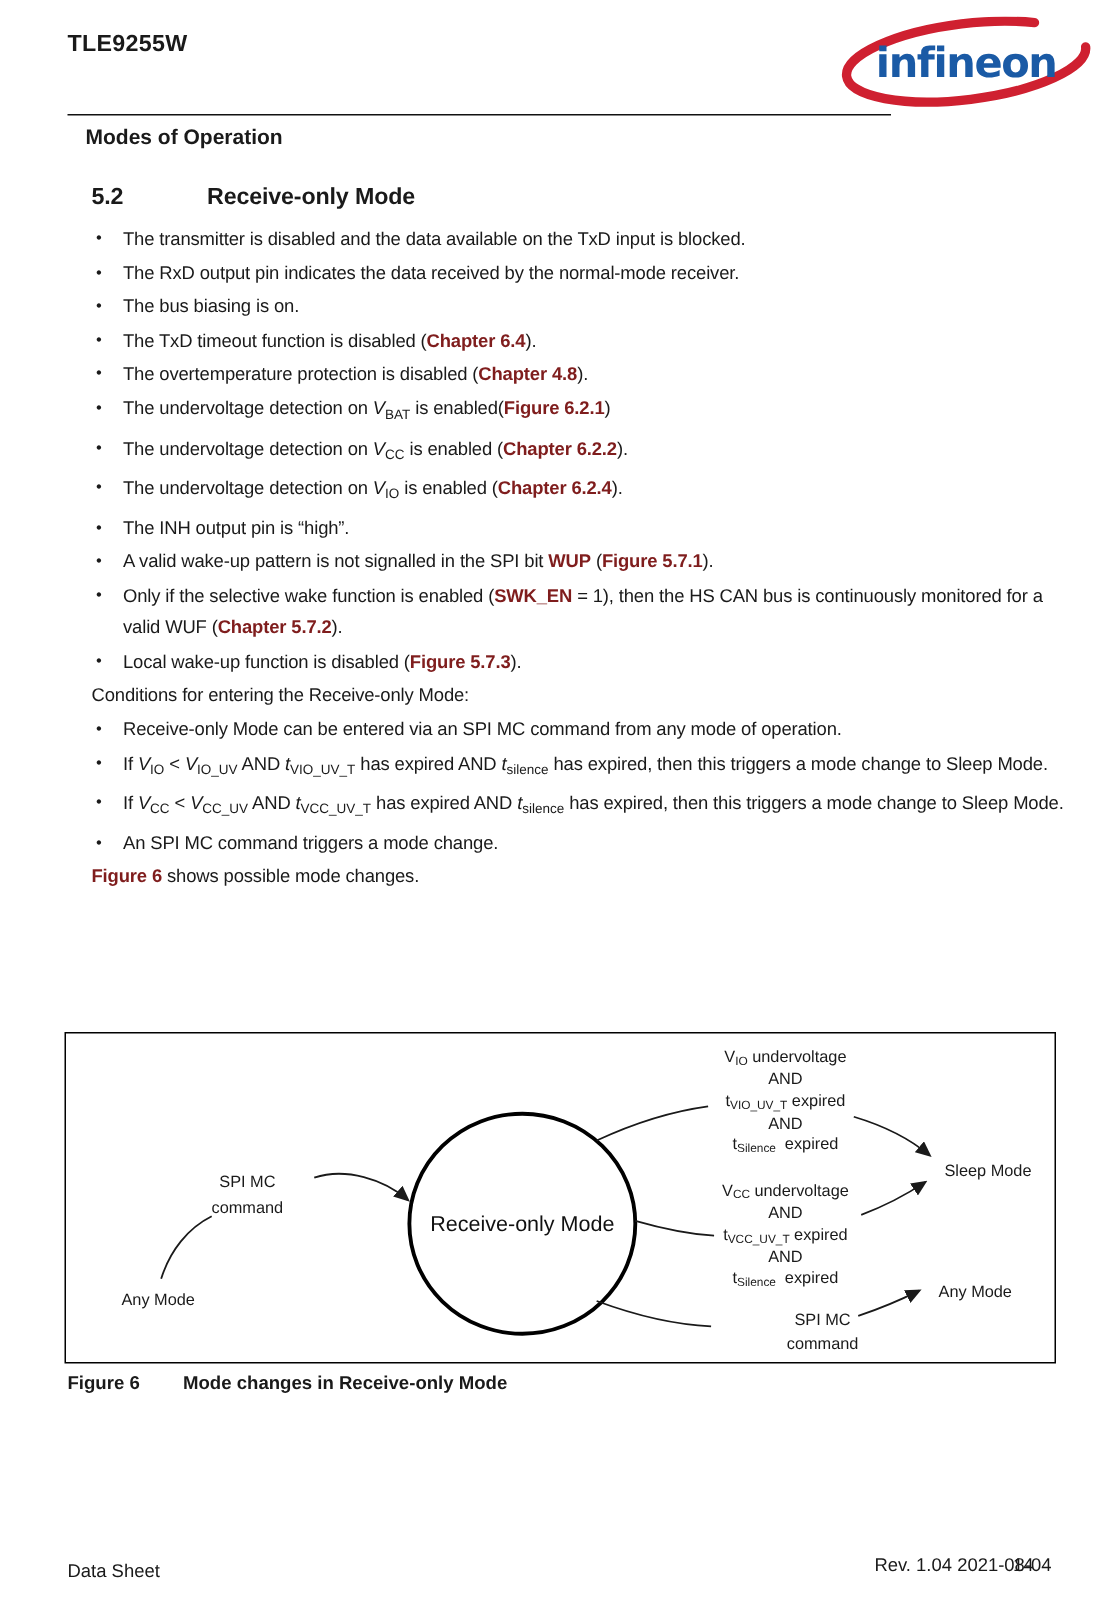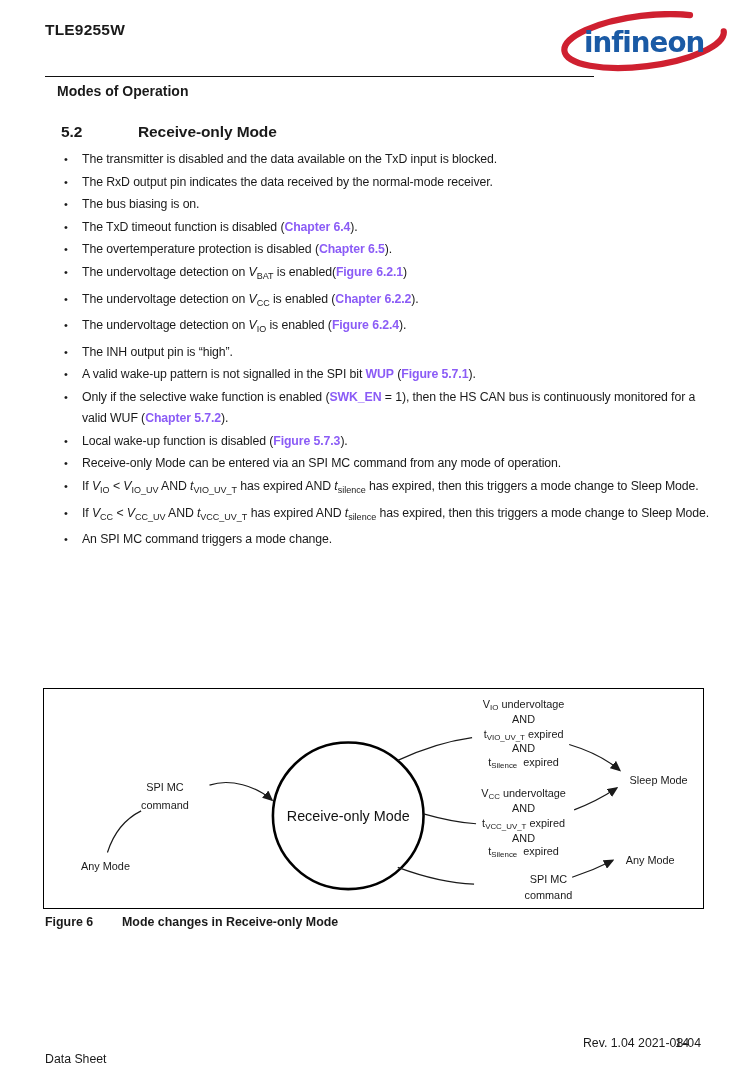--- a/index.html
+++ b/index.html
@@ -14,32 +14,32 @@
 
   
   .content{position:absolute;left:61px;top:122px;width:658px;font-size:12.3px;
            line-height:21.2px;letter-spacing:-0.1px;}
   .section-heading{display:flex;font-size:15.5px;line-height:19px;font-weight:700;margin-bottom:8px;}
   .section-num{width:77px;flex:none;}
   .para{margin:1.4px 0;}
   .bullet{display:flex;margin:1.4px 0;}
   .marker{flex:none;width:18px;padding-left:3px;font-size:11px;}
   .bcontent{flex:1;}
-  .seg-link{color:#8b5cf6;font-weight:700;cursor:pointer;}
+  .seg-link{color:#7f1d1d;font-weight:700;cursor:pointer;}
   .seg-i{font-style:italic;}
   .seg-sub{font-size:9px;vertical-align:-3px;letter-spacing:0;}
 
   
   .figure-box{position:absolute;left:43px;top:688px;width:659px;height:219px;border:1.2px solid #000;}
   .caption{position:absolute;left:45px;top:915px;display:flex;font-size:12.4px;font-weight:700;}
   .caption-label{width:77px;flex:none;}
 
   
   .footer{position:absolute;left:45px;top:1036px;width:656px;height:20px;font-size:12.3px;}
-  .footer .fl{position:absolute;left:0;top:16px;}
+  .footer .fl{position:absolute;left:0;top:4px;}
   .footer .fc{position:absolute;left:0;right:12px;top:0;text-align:right;}
   .footer .fr{position:absolute;right:0;top:0;}
 
   
   .dt{font-family:"Liberation Sans",sans-serif;font-size:11px;fill:#1a1a1a;}
   .ds{font-size:8px;}
   .dstate{font-family:"Liberation Sans",sans-serif;font-size:14.5px;fill:#111;}
   .dline{stroke:#1a1a1a;stroke-width:1.2;fill:none;}
 </style>
 </head>
@@ -76,66 +76,68 @@
         <div class="bullet">
           <span class="marker">•</span>
           <span class="bcontent">The bus biasing is on.</span>
         </div>
         <div class="bullet">
           <span class="marker">•</span>
           <span class="bcontent">The TxD timeout function is disabled (<span class="seg-link">Chapter 6.4</span>).</span>
         </div>
         <div class="bullet">
           <span class="marker">•</span>
-          <span class="bcontent">The overtemperature protection is disabled (<span class="seg-link">Chapter 6.5</span>).</span>
+          <span class="bcontent">The overtemperature protection is disabled (<span class="seg-link">Chapter 4.8</span>).</span>
         </div>
         <div class="bullet">
           <span class="marker">•</span>
           <span class="bcontent">The undervoltage detection on <span class="seg-i">V</span><span class="seg-sub">BAT</span>  is enabled(<span class="seg-link">Figure 6.2.1</span>)</span>
         </div>
         <div class="bullet">
           <span class="marker">•</span>
           <span class="bcontent">The undervoltage detection on <span class="seg-i">V</span><span class="seg-sub">CC</span> is enabled (<span class="seg-link">Chapter 6.2.2</span>).</span>
         </div>
         <div class="bullet">
           <span class="marker">•</span>
-          <span class="bcontent">The undervoltage detection on <span class="seg-i">V</span><span class="seg-sub">IO</span> is enabled (<span class="seg-link">Figure 6.2.4</span>).</span>
+          <span class="bcontent">The undervoltage detection on <span class="seg-i">V</span><span class="seg-sub">IO</span> is enabled (<span class="seg-link">Chapter 6.2.4</span>).</span>
         </div>
         <div class="bullet">
           <span class="marker">•</span>
           <span class="bcontent">The INH output pin is “high”.</span>
         </div>
         <div class="bullet">
           <span class="marker">•</span>
           <span class="bcontent">A valid wake-up pattern is not signalled in the SPI bit <span class="seg-link">WUP</span> (<span class="seg-link">Figure 5.7.1</span>).</span>
         </div>
         <div class="bullet">
           <span class="marker">•</span>
           <span class="bcontent">Only if the selective wake function is enabled (<span class="seg-link">SWK_EN</span> = 1), then the HS CAN bus is continuously monitored for a valid WUF (<span class="seg-link">Chapter 5.7.2</span>).</span>
         </div>
         <div class="bullet">
           <span class="marker">•</span>
           <span class="bcontent">Local wake-up function is disabled (<span class="seg-link">Figure 5.7.3</span>).</span>
         </div>
+        <div class="para">Conditions for entering the Receive-only Mode:</div>
         <div class="bullet">
           <span class="marker">•</span>
           <span class="bcontent">Receive-only Mode can be entered via an SPI MC command from any mode of operation.</span>
         </div>
         <div class="bullet">
           <span class="marker">•</span>
           <span class="bcontent">If <span class="seg-i">V</span><span class="seg-sub">IO</span> &lt; <span class="seg-i">V</span><span class="seg-sub">IO_UV</span> AND <span class="seg-i">t</span><span class="seg-sub">VIO_UV_T</span> has expired AND <span class="seg-i">t</span><span class="seg-sub">silence</span> has expired, then this triggers a mode change to Sleep Mode.</span>
         </div>
         <div class="bullet">
           <span class="marker">•</span>
           <span class="bcontent">If <span class="seg-i">V</span><span class="seg-sub">CC</span> &lt; <span class="seg-i">V</span><span class="seg-sub">CC_UV</span> AND <span class="seg-i">t</span><span class="seg-sub">VCC_UV_T</span> has expired AND <span class="seg-i">t</span><span class="seg-sub">silence</span> has expired, then this triggers a mode change to Sleep Mode.</span>
         </div>
         <div class="bullet">
           <span class="marker">•</span>
           <span class="bcontent">An SPI MC command triggers a mode change.</span>
         </div>
+        <div class="para"><span class="seg-link">Figure 6</span> shows possible mode changes.</div>
       </div>
   </div>
 
   <div class="figure-box">
     <svg width="657" height="217" viewBox="0 0 659 219">
       <defs>
         <marker id="ah" markerWidth="9" markerHeight="8" refX="7.5" refY="4" orient="auto">
           <path d="M0,0 L9,4 L0,8 z" fill="#1a1a1a"></path>
         </marker>
       </defs>

